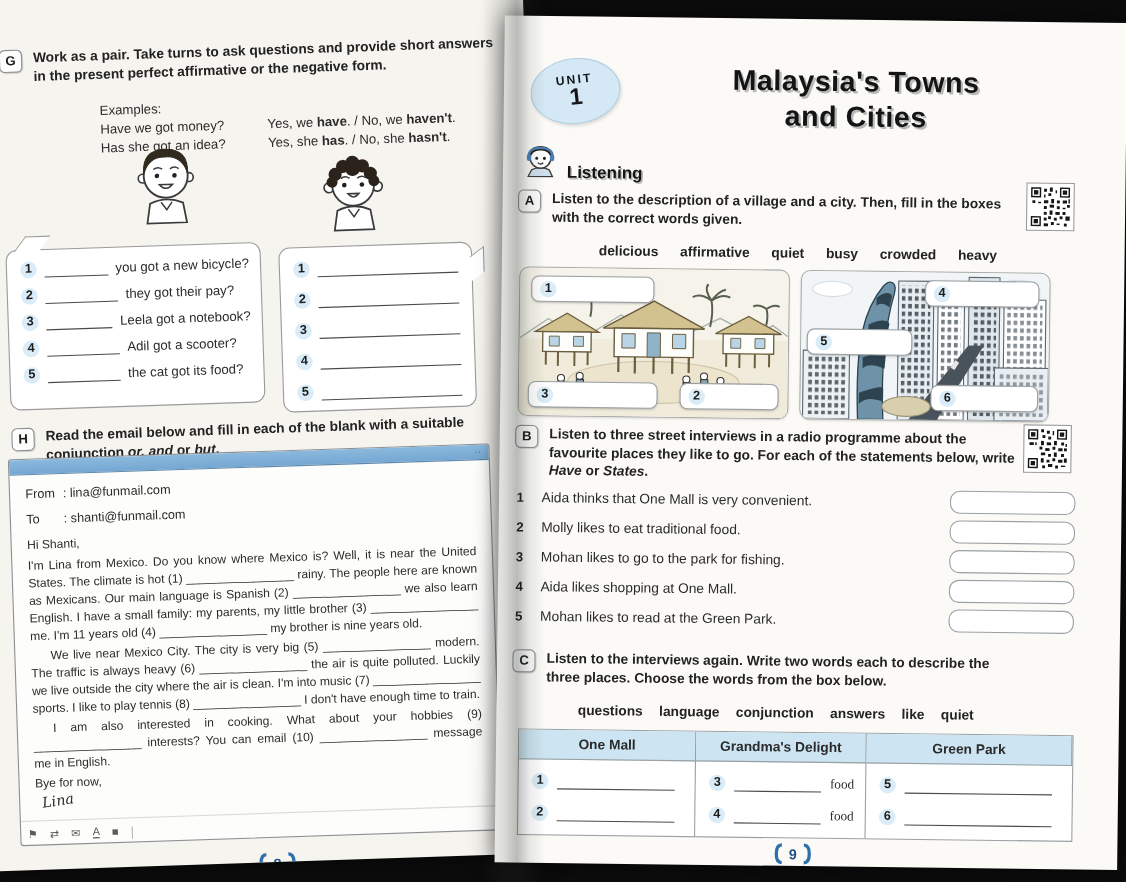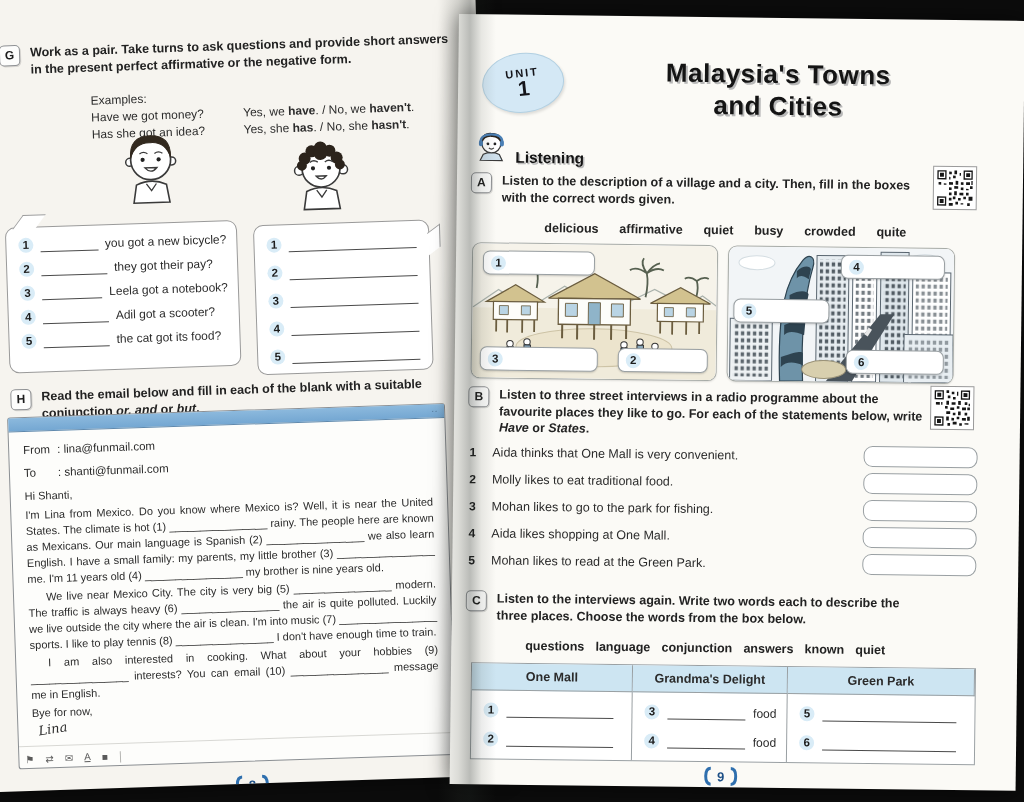--- a/index.html
+++ b/index.html
@@ -100,21 +100,21 @@
   .bans{width:112px;height:19px;border:1.5px solid #9aa0a3;border-radius:9px;background:#fff;flex:0 0 auto;}
   .c-head{top:576px;left:14px;width:455px;}
   .atable{position:absolute;left:20px;top:648px;width:505px;border:1.5px solid #9aa0a3;background:#fff;
     display:grid;grid-template-columns:161px 155px 1fr;box-sizing:border-box;}
   .th{background:#cde5f2;border-bottom:1.5px solid #9aa0a3;font-weight:700;font-size:12.5px;text-align:center;
     padding:6px 0;}
   .th:not(:last-child),.tcol:not(:last-child){border-right:1.5px solid #9aa0a3;}
   .tcol{padding:12px 10px 12px 12px;display:flex;flex-direction:column;gap:14px;}
   .trow{display:flex;align-items:flex-end;gap:8px;font-size:12px;}
   .trow .blank{flex:1;}
-  .trow .suffix{flex:0 0 auto;}
+  .trow .suffix{flex:0 0 auto;font-family:Liberation Serif, serif;}
 
   svg text{font-family:"Liberation Sans",sans-serif;}
 </style>
 </head>
 <body>
 
 <div class="photo">
 
   <div class="page page-left">
 
@@ -299,21 +299,21 @@
       <path d="M3 3h3v3H3z M23 3h3v3h-3z M3 23h3v3H3z" fill="#161616"></path>
       <path fill="#161616" d="M10 2h2v2h-2z M14 1h2v3h-2z M18 3h1v2h-1z M10 6h1v2h-1z M13 5h2v2h-2z M2 10h2v2H2z M6 11h2v1H6z M10 10h3v2h-3z M15 9h2v3h-2z M19 10h2v2h-2z M23 10h3v2h-3z M27 9h1v3h-1z M10 14h2v2h-2z M14 13h3v2h-3z M19 14h2v2h-2z M23 15h2v1h-2z M26 13h2v2h-2z M10 18h2v2h-2z M14 17h2v3h-2z M18 18h3v2h-3z M23 18h2v2h-2z M10 22h2v2h-2z M13 21h2v2h-2z M17 22h2v2h-2z M21 21h2v2h-2z M25 21h3v3h-3z M10 26h3v2h-3z M15 25h2v2h-2z M19 26h2v1h-2z M24 26h2v2h-2z"></path>
     </svg>
 
     <div class="bank bank-a">
       <span>delicious</span>
       <span>affirmative</span>
       <span>quiet</span>
       <span>busy</span>
       <span>crowded</span>
-      <span>quite</span>
+      <span>heavy</span>
     </div>
 
     <div class="card card-village">
       <svg width="244" height="134" viewBox="0 0 244 134">
         <rect width="244" height="134" fill="#f6f3ea"></rect>
         <path d="M0 64 L26 46 L52 63 M60 62 L92 42 L128 62 M150 60 L182 44 L214 60 L230 50 L244 60" fill="none" stroke="#aab2ac" stroke-width="1.2"></path>
         <rect y="64" width="244" height="70" fill="#f0ebdb"></rect>
         <ellipse cx="122" cy="103" rx="78" ry="19" fill="#ece4cd" stroke="#cdc3a6" stroke-width="1"></ellipse>
 
         <path d="M14 58 L43 41 L72 58 Z" fill="#d2c28f" stroke="#6b5d3f" stroke-width="1.2"></path>
@@ -459,21 +459,21 @@
     <div class="exhead c-head">
       <span class="badge">C</span>
       <p class="instr">Listen to the interviews again. Write two words each to describe the three places. Choose the words from the box below.</p>
     </div>
 
     <div class="bank bank-c">
       <span>questions</span>
       <span>language</span>
       <span>conjunction</span>
       <span>answers</span>
-      <span>known</span>
+      <span>like</span>
       <span>quiet</span>
     </div>
 
     <div class="atable">
       <div class="th">One Mall</div>
       <div class="th">Grandma's Delight</div>
       <div class="th">Green Park</div>
       <div class="tcol">
         <div class="trow">
             <span class="chip">1</span>

